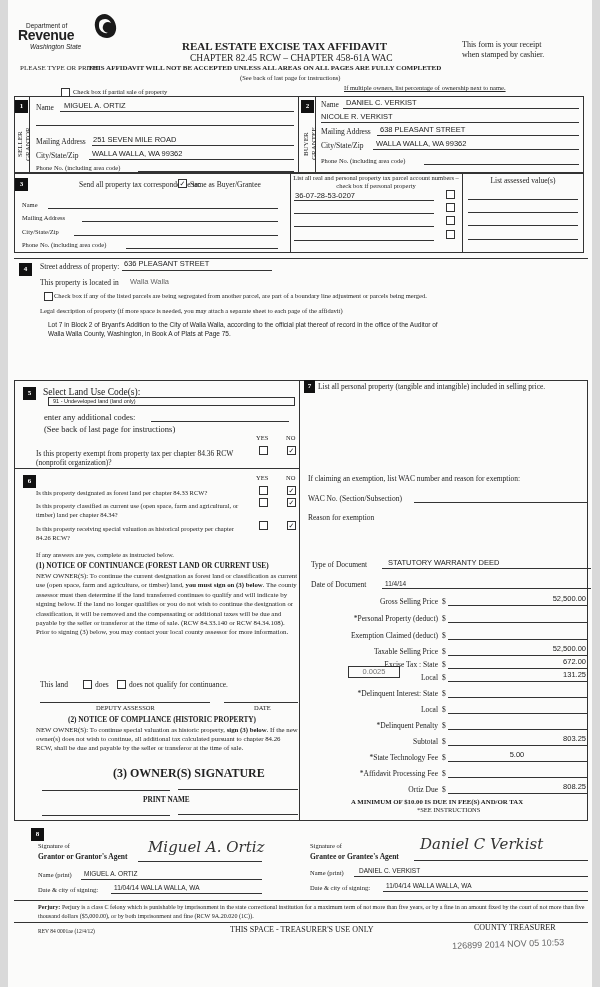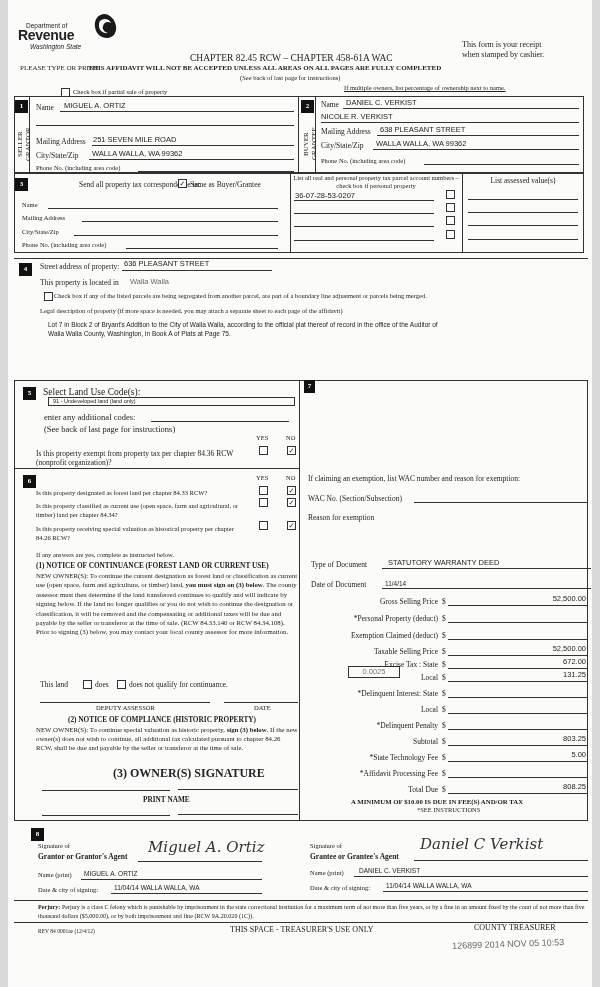--- a/index.html
+++ b/index.html
@@ -33,20 +33,21 @@
     <div class="abs sans" style="left:8px;top:10px;font-size:6.5px;">Department of</div>
     <div class="abs sans b" style="left:0px;top:15px;font-size:14px;letter-spacing:-0.3px;">Revenue</div>
     <div class="abs sans" style="left:12px;top:31px;font-size:6.5px;font-style:italic;">Washington State</div>
     <svg class="abs" style="left:74px;top:0px;" width="26" height="28" viewBox="0 0 26 28">
       <path d="M13 2 C5 2 2 9 3 15 C4 22 9 26 15 26 C21 26 25 21 24 14 C23 8 19 3 13 2 Z" fill="#1a1a1a"></path>
       <path d="M8 9 C11 6 17 6 19 11 C16 9 12 10 11 14 C10 17 12 20 16 21 C11 22 7 18 7 14 C7 12 7 10 8 9 Z" fill="#fbfbfa"></path>
     </svg>
   </div>
   <div class="abs serif" style="left:12px;top:64px;font-size:7px;">PLEASE TYPE OR PRINT</div>
 
+  <div class="abs serif b" style="left:174px;top:40px;font-size:11px;">REAL ESTATE EXCISE TAX AFFIDAVIT</div>
   <div class="abs serif" style="left:182px;top:53px;font-size:9.5px;">CHAPTER 82.45 RCW – CHAPTER 458-61A WAC</div>
   <div class="abs serif b" style="left:80px;top:64px;font-size:7px;">THIS AFFIDAVIT WILL NOT BE ACCEPTED UNLESS ALL AREAS ON ALL PAGES ARE FULLY COMPLETED</div>
   <div class="abs serif" style="left:232px;top:74px;font-size:6.5px;">(See back of last page for instructions)</div>
   <div class="abs serif" style="left:454px;top:40px;font-size:8px;">This form is your receipt</div>
   <div class="abs serif" style="left:454px;top:50px;font-size:8px;">when stamped by cashier.</div>
 
   <div class="cb" style="left:53px;top:88px;"></div>
   <div class="abs serif t6" style="left:65px;top:88px;">Check box if partial sale of property</div>
   <div class="abs serif t6" style="left:336px;top:84px;text-decoration:underline;">If multiple owners, list percentage of ownership next to name.</div>
 
@@ -199,20 +200,21 @@
     <b>sign (3) below</b><span>. If the new owner(s) does not wish to continue, all additional tax calculated pursuant to chapter 84.26 RCW, shall be due and payable by the seller or transferor at the time of sale.</span>
   </div>
   <div class="abs serif b" style="left:105px;top:766px;font-size:12px;">(3)  OWNER(S) SIGNATURE</div>
   <div class="uline" style="left:34px;top:790px;width:128px;"></div>
   <div class="uline" style="left:170px;top:789px;width:120px;"></div>
   <div class="abs serif b" style="left:135px;top:795px;font-size:7.3px;">PRINT NAME</div>
   <div class="uline" style="left:34px;top:815px;width:128px;"></div>
   <div class="uline" style="left:170px;top:814px;width:120px;"></div>
 
   <div class="badge" style="left:296px;top:380px;width:11px;">7</div>
+  <div class="abs serif t7" style="left:310px;top:381px;width:260px;line-height:11px;">List all  personal property (tangible and intangible) included in selling price.</div>
   <div class="abs serif t7" style="left:300px;top:474px;">If claiming an exemption, list WAC number and reason for exemption:</div>
   <div class="abs serif t7" style="left:300px;top:494px;">WAC No. (Section/Subsection)</div>
   <div class="uline" style="left:406px;top:502px;width:174px;"></div>
   <div class="abs serif t7" style="left:300px;top:513px;">Reason for exemption</div>
 
   <div class="abs serif t7" style="left:303px;top:560px;">Type of Document</div>
   <div class="uline" style="left:374px;top:568px;width:209px;"></div>
   <div class="abs fill t7" style="left:380px;top:558px;">STATUTORY WARRANTY DEED</div>
   <div class="abs serif t7" style="left:303px;top:580px;">Date of Document</div>
   <div class="uline" style="left:374px;top:588px;width:209px;"></div>
@@ -279,30 +281,30 @@
       <div>
         <div class="abs serif t7 right" style="left: 300px; width: 130px; top: 737px; text-align: right;">Subtotal</div>
         <div class="abs serif t7" style="left: 434px; top: 737px;">$</div>
         <div class="uline" style="left: 440px; width: 140px; top: 745px;"></div>
         <div class="abs fill t7 right" style="left: 440px; width: 138px; top: 734px;">803.25</div>
       </div>
       <div>
         <div class="abs serif t7 right" style="left: 300px; width: 130px; top: 753px;">*State Technology Fee</div>
         <div class="abs serif t7" style="left: 434px; top: 753px;">$</div>
         <div class="uline" style="left: 440px; width: 140px; top: 761px;"></div>
-        <div class="abs fill t7 right" style="left: 440px; width: 138px; top: 750px;">5.00</div>
+        <div class="abs fill t7 right" style="left: 440px; width: 138px; top: 750px; text-align: center;">5.00</div>
       </div>
       <div>
         <div class="abs serif t7 right" style="left: 300px; width: 130px; top: 769px;">*Affidavit Processing Fee</div>
         <div class="abs serif t7" style="left: 434px; top: 769px;">$</div>
         <div class="uline" style="left: 440px; width: 140px; top: 777px;"></div>
         <div class="abs fill t7 right" style="left: 440px; width: 138px; top: 766px;"></div>
       </div>
       <div>
-        <div class="abs serif t7 right" style="left: 300px; width: 130px; top: 785px;">Total Due</div>
+        <div class="abs serif t7 right" style="left: 300px; width: 130px; top: 785px;">Ortiz Due</div>
         <div class="abs serif t7" style="left: 434px; top: 785px;">$</div>
         <div class="uline" style="left: 440px; width: 140px; top: 793px;"></div>
         <div class="abs fill t7 right" style="left: 440px; width: 138px; top: 782px;">808.25</div>
       </div>
     </div>
 
   <div class="abs serif b" style="left:343px;top:798px;font-size:6.8px;">A MINIMUM OF $10.00 IS DUE IN FEE(S) AND/OR TAX</div>
   <div class="abs serif t6" style="left:409px;top:806px;">*SEE INSTRUCTIONS</div>
 
   <div class="badge" style="left:23px;top:828px;">8</div>

